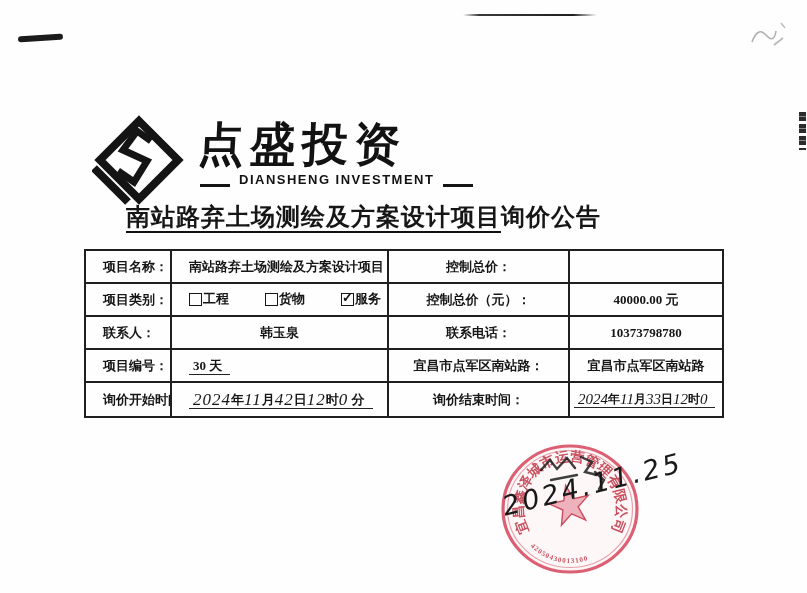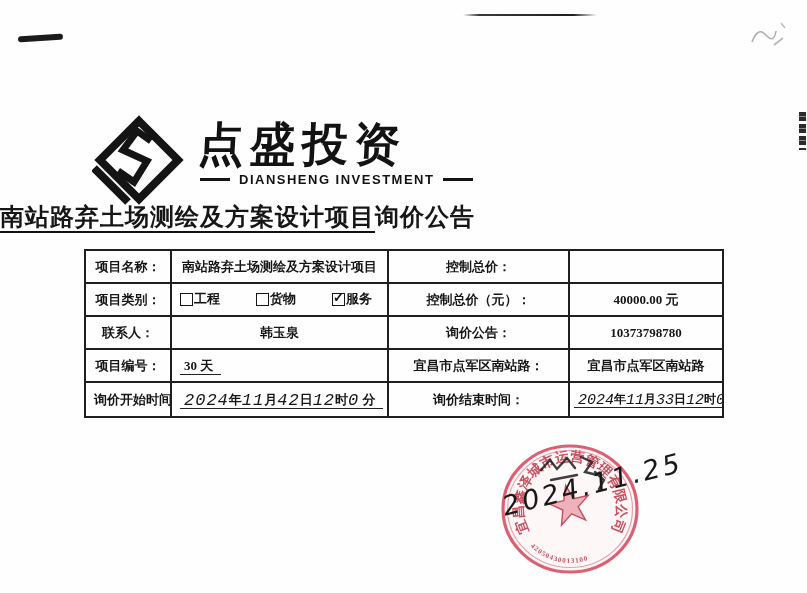--- a/index.html
+++ b/index.html
@@ -15,48 +15,48 @@
                   background:repeating-linear-gradient(180deg,#2b2b2b 0 4px,#8a8a8a 4px 5px,#2b2b2b 5px 9px,rgba(0,0,0,0) 9px 12px);}
   .scribble-tr{position:absolute;left:744px;top:14px;}
 
   
   .logo{position:absolute;left:92px;top:108px;display:flex;align-items:flex-start;}
   .logo-mark{width:92px;height:92px;margin-top:6px;}
   .logo-text{margin-left:14px;}
   .logo-cn{font-family:"Liberation Sans","DejaVu Sans",sans-serif;font-weight:900;
            font-size:46px;line-height:44px;letter-spacing:6px;color:#121212;transform:skewX(-3deg);
            margin-top:14px;white-space:nowrap;}
-  .logo-en{display:flex;align-items:center;gap:9px;margin-top:6px;margin-left:2px;}
+  .logo-en{display:flex;align-items:flex-end;gap:9px;margin-top:6px;margin-left:2px;}
   .logo-en .dash{width:30px;height:3px;background:#141414;}
   .logo-en .en-text{font-family:"Liberation Sans","DejaVu Sans",sans-serif;font-weight:bold;
                     font-size:13px;letter-spacing:1.5px;color:#121212;white-space:nowrap;}
 
   
-  .title{position:absolute;left:0;top:201px;width:727px;text-align:left;
+  .title{position:absolute;left:0;top:201px;width:727px;text-align:center;
          font-size:24px;font-weight:bold;letter-spacing:1px;white-space:nowrap;}
   .title .u{border-bottom:2px solid #111;padding-bottom:1px;}
 
   
   table.info{position:absolute;left:84px;top:249px;width:638px;border-collapse:collapse;
              table-layout:fixed;font-size:13px;font-weight:bold;}
   table.info,table.info td{border:2px solid #1f1f1f;}
-  table.info td{height:31px;padding:0 8px;overflow:hidden;white-space:nowrap;}
+  table.info td{height:31px;padding:0 17px;overflow:hidden;white-space:nowrap;}
   table.info tr:last-child td{height:33px;}
   td.c-label{text-align:center;}
   td.c-value{text-align:center;}
   td.c-check{text-align:left;padding-left:14px;border-radius:6px;}
   td.c-date{text-align:left;padding-left:8px;}
   .uline{border-bottom:1.6px solid #222;padding:0 8px 1px 4px;}
   .cb-item{display:inline-flex;align-items:center;margin-right:36px;}
   .cb-item:last-child{margin-right:0;}
   .cb{display:inline-block;width:11px;height:11px;border:1.8px solid #161616;margin-right:1px;
       position:relative;top:1px;}
   .cb.checked::after{content:"\2713";position:absolute;left:0px;top:-4px;font-size:13px;font-weight:bold;}
   .hand{font-style:italic;font-weight:400;font-size:17px;letter-spacing:1px;line-height:1;
-        font-family:Liberation Mono, monospace;position:relative;top:1px;}
+        font-family:Liberation Serif, serif;position:relative;top:1px;}
   td.col4.c-date{padding-left:4px;font-size:12px;}
   td.col4 .hand{font-size:15px;letter-spacing:0;}
 
   
   .stamp{position:absolute;left:494px;top:442px;width:152px;height:140px;}
   .hand-date{position:absolute;left:500px;top:468px;width:190px;transform:rotate(-14deg);
              font-family:"DejaVu Sans","Liberation Sans",sans-serif;font-style:italic;font-weight:500;
              font-size:27px;letter-spacing:3px;color:#191919;white-space:nowrap;}
 </style>
 </head>
@@ -118,21 +118,21 @@
             </span><span class="cb-item">
               <span class="cb checked"></span>
               <span>服务</span>
             </span></td>
           <td class="c-label col3">控制总价（元）：</td>
           <td class="c-value col4">40000.00 元</td>
         </tr>
         <tr>
           <td class="c-label col1">联系人：</td>
           <td class="c-value col2">韩玉泉</td>
-          <td class="c-label col3">询价公告：</td>
+          <td class="c-label col3">联系电话：</td>
           <td class="c-value col4">10373798780</td>
         </tr>
         <tr>
           <td class="c-label col1">项目编号：</td>
           <td class="c-underline col2"><span class="uline">30 天</span></td>
           <td class="c-label col3">宜昌市点军区南站路：</td>
           <td class="c-value col4">宜昌市点军区南站路</td>
         </tr>
         <tr>
           <td class="c-label col1">询价开始时间：</td>

